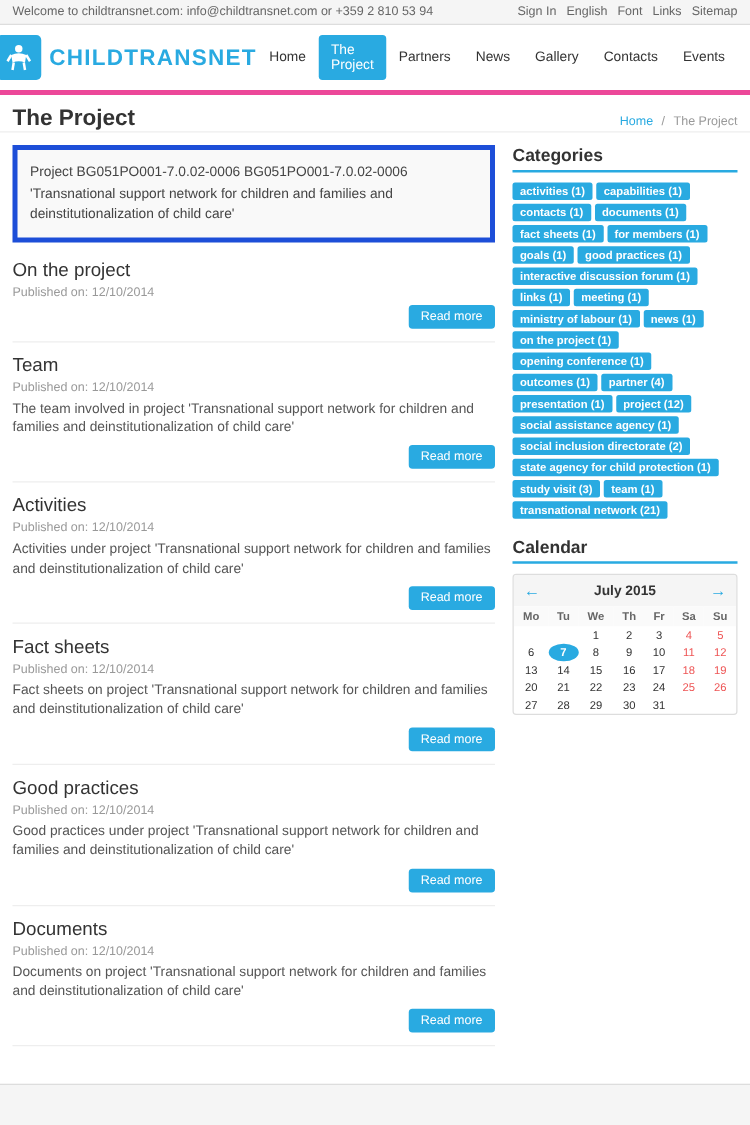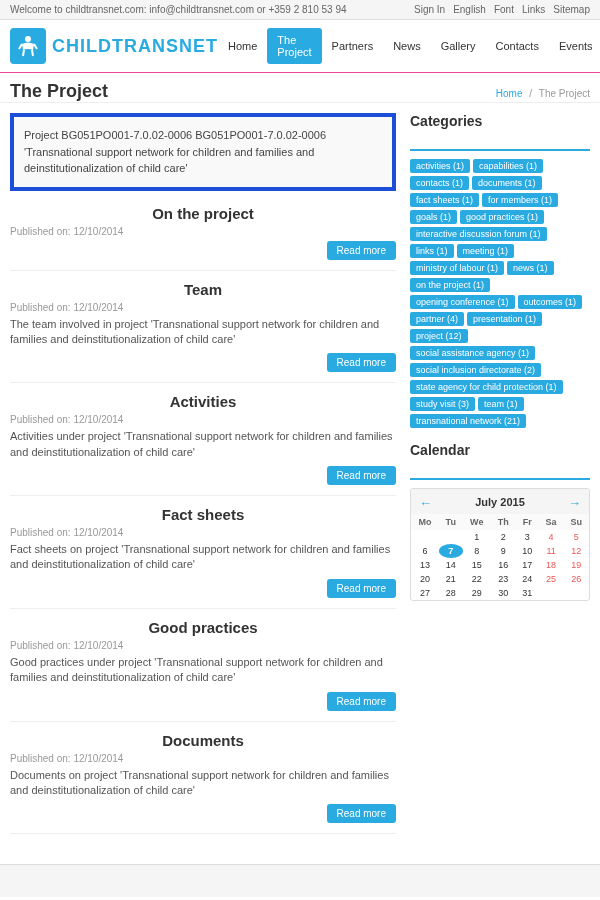--- a/index.html
+++ b/index.html
@@ -5,21 +5,21 @@
     * { box-sizing: border-box; margin: 0; padding: 0; }
     body { font-family: Arial, sans-serif; font-size: 12px; color: #333; background: #fff; width: 600px; }
 
     
     .top-bar { background: #f5f5f5; border-bottom: 1px solid #ddd; padding: 4px 10px; font-size: 10px; color: #666; display: flex; justify-content: space-between; align-items: center; }
     .top-bar-left { flex: 1; }
     .top-bar-right { display: flex; gap: 8px; }
     .top-bar-right a { color: #666; text-decoration: none; font-size: 10px; }
 
     
-    .header { display: flex; align-items: center; padding: 8px 10px; border-bottom: 1px solid #ec4899; }
+    .header { display: flex; align-items: center; padding: 8px 10px; border-bottom: 4px solid #ec4899; justify-content: flex-end; }
     .logo { display: flex; align-items: center; gap: 6px; margin-right: auto; }
     .logo-icon { width: 36px; height: 36px; background: #29aae1; border-radius: 4px; display: flex; align-items: center; justify-content: center; }
     .logo-icon svg { width: 24px; height: 24px; fill: white; }
     .logo-text { font-size: 18px; font-weight: bold; color: #29aae1; letter-spacing: 1px; }
     .nav { display: flex; align-items: center; gap: 0; }
     .nav-item { padding: 6px 10px; font-size: 11px; color: #333; text-decoration: none; cursor: pointer; }
     .nav-item.active { background: #29aae1; color: white; border-radius: 3px; }
     .page-title-main { font-size: 18px; font-weight: bold; color: #333; padding: 10px 10px 6px 10px; }
     .breadcrumb { font-size: 10px; color: #999; text-align: right; padding: 0 10px 6px 10px; }
     .breadcrumb a { color: #29aae1; text-decoration: none; }
@@ -28,29 +28,29 @@
     
     .main-layout { display: flex; padding: 10px; gap: 14px; }
     .main-content { flex: 1; min-width: 0; }
     .sidebar { width: 180px; flex-shrink: 0; }
 
     
     .project-desc { font-size: 11px; color: #444; background: #f9f9f9; border: 4px solid #1d4ed8; padding: 10px; margin-bottom: 14px; line-height: 1.5; }
 
     
     .article-section { border-bottom: 1px solid #eee; margin-bottom: 10px; padding-bottom: 10px; }
-    .article-title { font-size: 15px; font-weight: bold; color: #333; margin-bottom: 4px; text-align: center; }
+    .article-title { font-size: 15px; font-weight: normal; color: #333; margin-bottom: 4px; }
     .article-meta { font-size: 10px; color: #999; margin-bottom: 4px; }
     .article-body { font-size: 11px; color: #555; margin-bottom: 6px; line-height: 1.4; }
     .read-more-btn { display: inline-block; background: #29aae1; color: white; font-size: 10px; padding: 4px 10px; border-radius: 3px; text-decoration: none; cursor: pointer; float: right; }
 
     
-    .sidebar-section-title { font-size: 14px; font-weight: bold; color: #333; border-bottom: 2px solid #29aae1; padding-bottom: 20px; margin-bottom: 8px; }
+    .sidebar-section-title { font-size: 14px; font-weight: bold; color: #333; border-bottom: 2px solid #29aae1; padding-bottom: 4px; margin-bottom: 8px; }
     .categories { margin-bottom: 14px; }
-    .cat-tags { display: flex; flex-wrap: wrap; gap: 3px; }
+    .cat-tags { display: flex; flex-wrap: wrap; gap: 3px; font-weight: bold; }
     .cat-tag { background: #29aae1; color: white; font-size: 9px; padding: 2px 6px; border-radius: 2px; cursor: pointer; white-space: nowrap; }
 
     
     .calendar-widget { border: 1px solid #ddd; border-radius: 3px; overflow: hidden; }
     .cal-header { background: #f5f5f5; display: flex; justify-content: space-between; align-items: center; padding: 5px 8px; font-size: 11px; font-weight: bold; }
     .cal-nav { cursor: pointer; color: #29aae1; font-size: 13px; }
     .cal-table { width: 100%; border-collapse: collapse; }
     .cal-table th { font-size: 9px; color: #666; text-align: center; padding: 3px 2px; background: #fafafa; }
     .cal-table td { font-size: 9px; text-align: center; padding: 2px 2px; color: #333; }
     .cal-table td.today { background: #29aae1; color: white; border-radius: 50%; font-weight: bold; }

